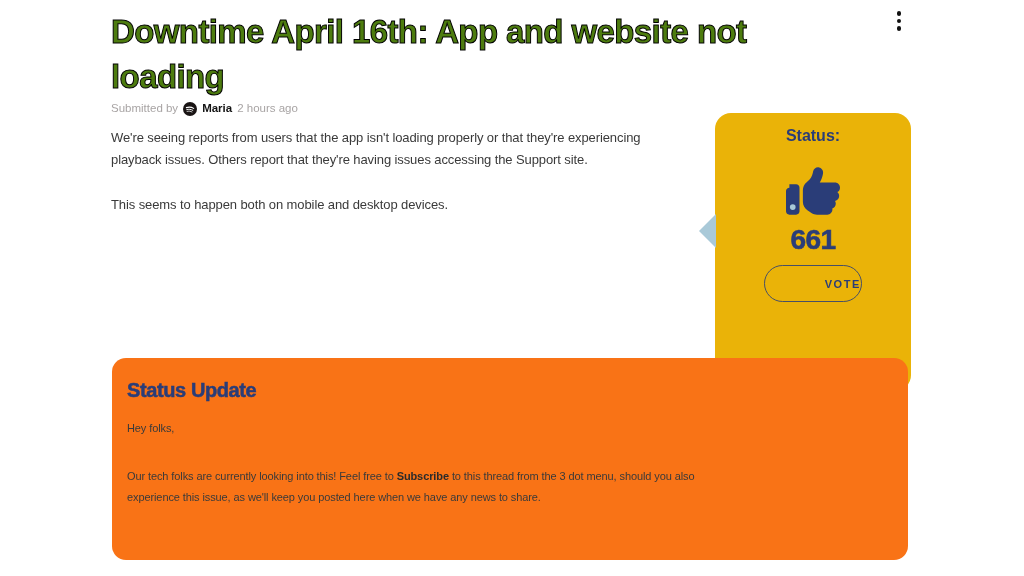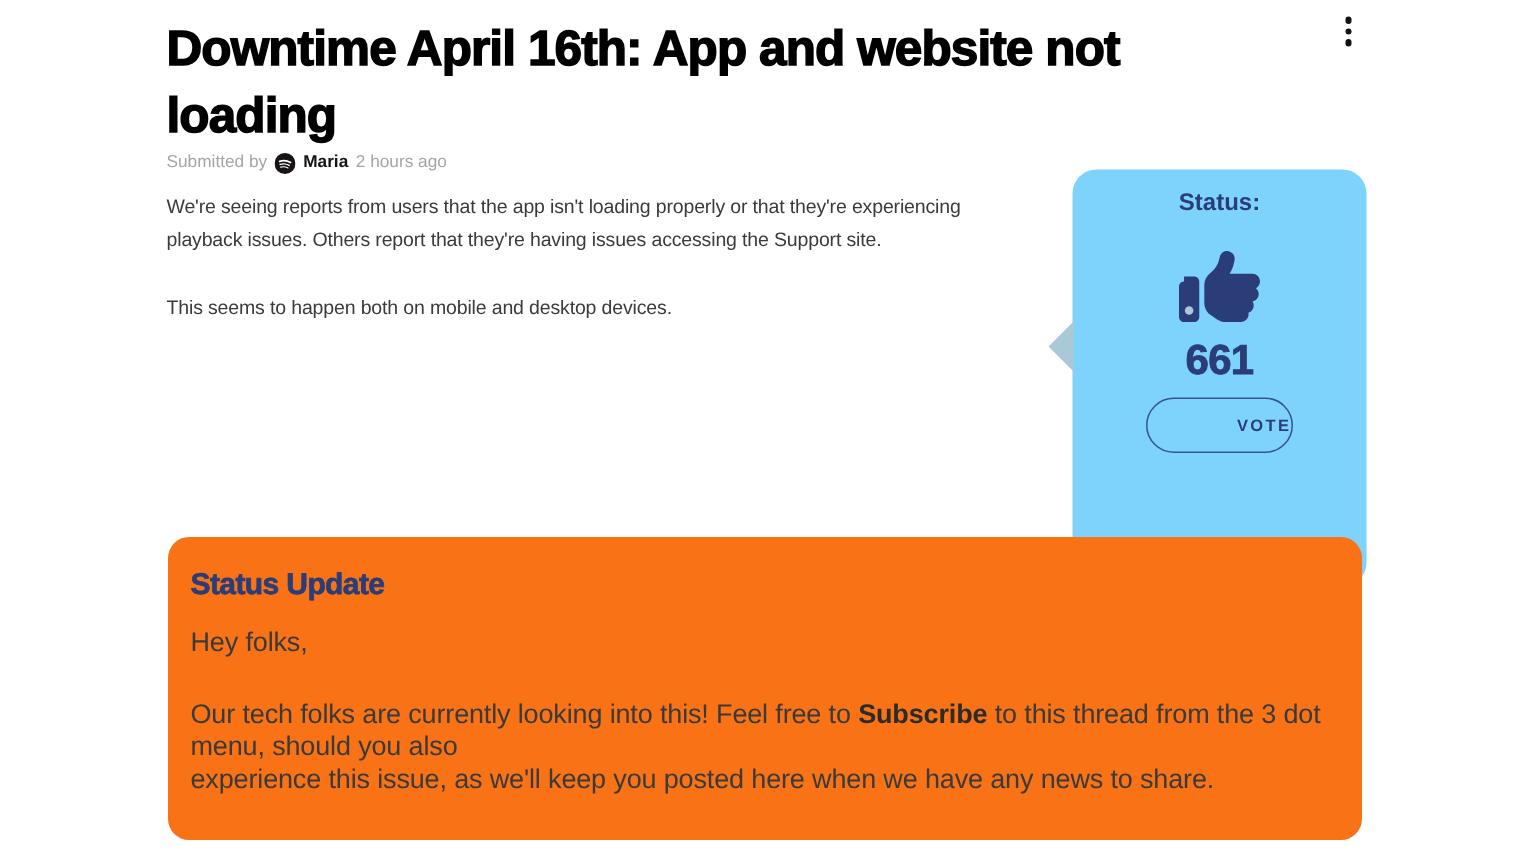--- a/index.html
+++ b/index.html
@@ -10,21 +10,21 @@
     font-family: "Liberation Sans", sans-serif;
     position: relative;
   }
   .page { position: absolute; inset: 0; }
 
   
   .post-title {
     position: absolute; left: 111px; top: 9px;
     width: 760px;
     font-size: 33px; line-height: 45px;
-    font-weight: bold; color: #000000;
+    font-weight: bold; color: #4d7c0f;
     letter-spacing: -0.6px;
     -webkit-text-stroke: 1px #000;
     white-space: pre-line;
   }
   .byline {
     position: absolute; left: 111px; top: 102px;
     display: flex; align-items: flex-start; gap: 5px;
     font-size: 11.5px; color: #a8a4a4;
   }
   .byline .author { color: #141414; font-weight: bold; }
@@ -47,21 +47,21 @@
     color: #3a3a3a;
     white-space: pre-line;
   }
   .para-1 { top: 127px; }
   .para-2 { top: 194px; }
 
   
   .status-card {
     position: absolute; left: 715px; top: 113px;
     width: 196px; height: 278px;
-    background: #7dd3fc;
+    background: #eab308;
     border-radius: 16px;
     text-align: center;
     color: #2a3d78;
     padding-top: 13px;
   }
   .status-card .tail {
     position: absolute; left: -16px; top: 101px;
     width: 0; height: 0;
     border-top: 17px solid transparent;
     border-bottom: 17px solid transparent;
@@ -98,21 +98,21 @@
     border-radius: 14px;
     padding: 20px 15px;
   }
   .update-heading {
     font-size: 20px; line-height: 24px;
     font-weight: bold; color: #2a3d78;
     letter-spacing: -0.4px;
     -webkit-text-stroke: 0.5px #2a3d78;
   }
   .update-text {
-    font-size: 18px; line-height: 21.5px;
+    font-size: 11px; line-height: 21.5px;
     letter-spacing: -0.1px;
     color: #3a3a3a;
     white-space: pre-line;
   }
   .update-greeting { margin-top: 16px; }
   .update-para { margin-top: 26px; }
   .update-para .bold { font-weight: bold; color: #2b2b2b; }
   .update-closing { margin-top: 22px; }
 </style>
 </head>

